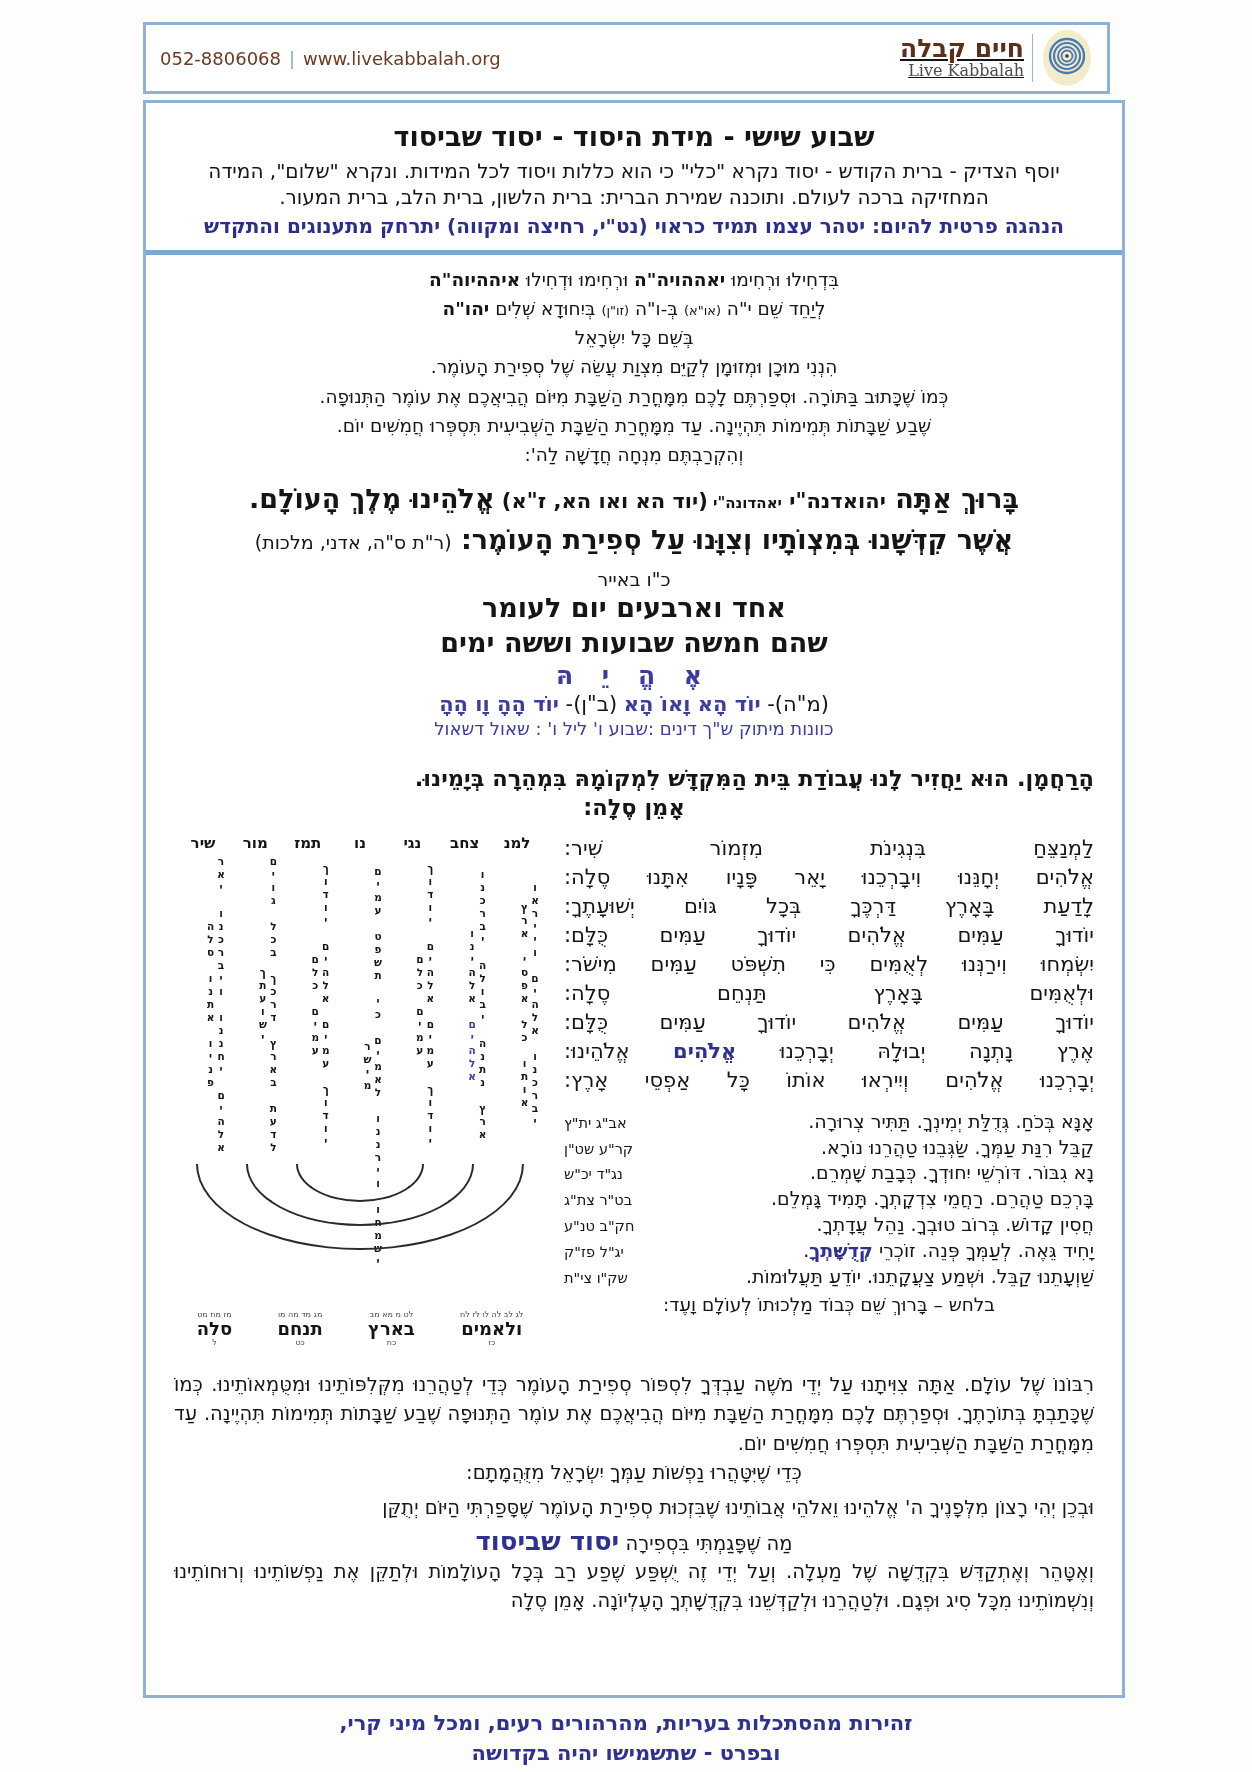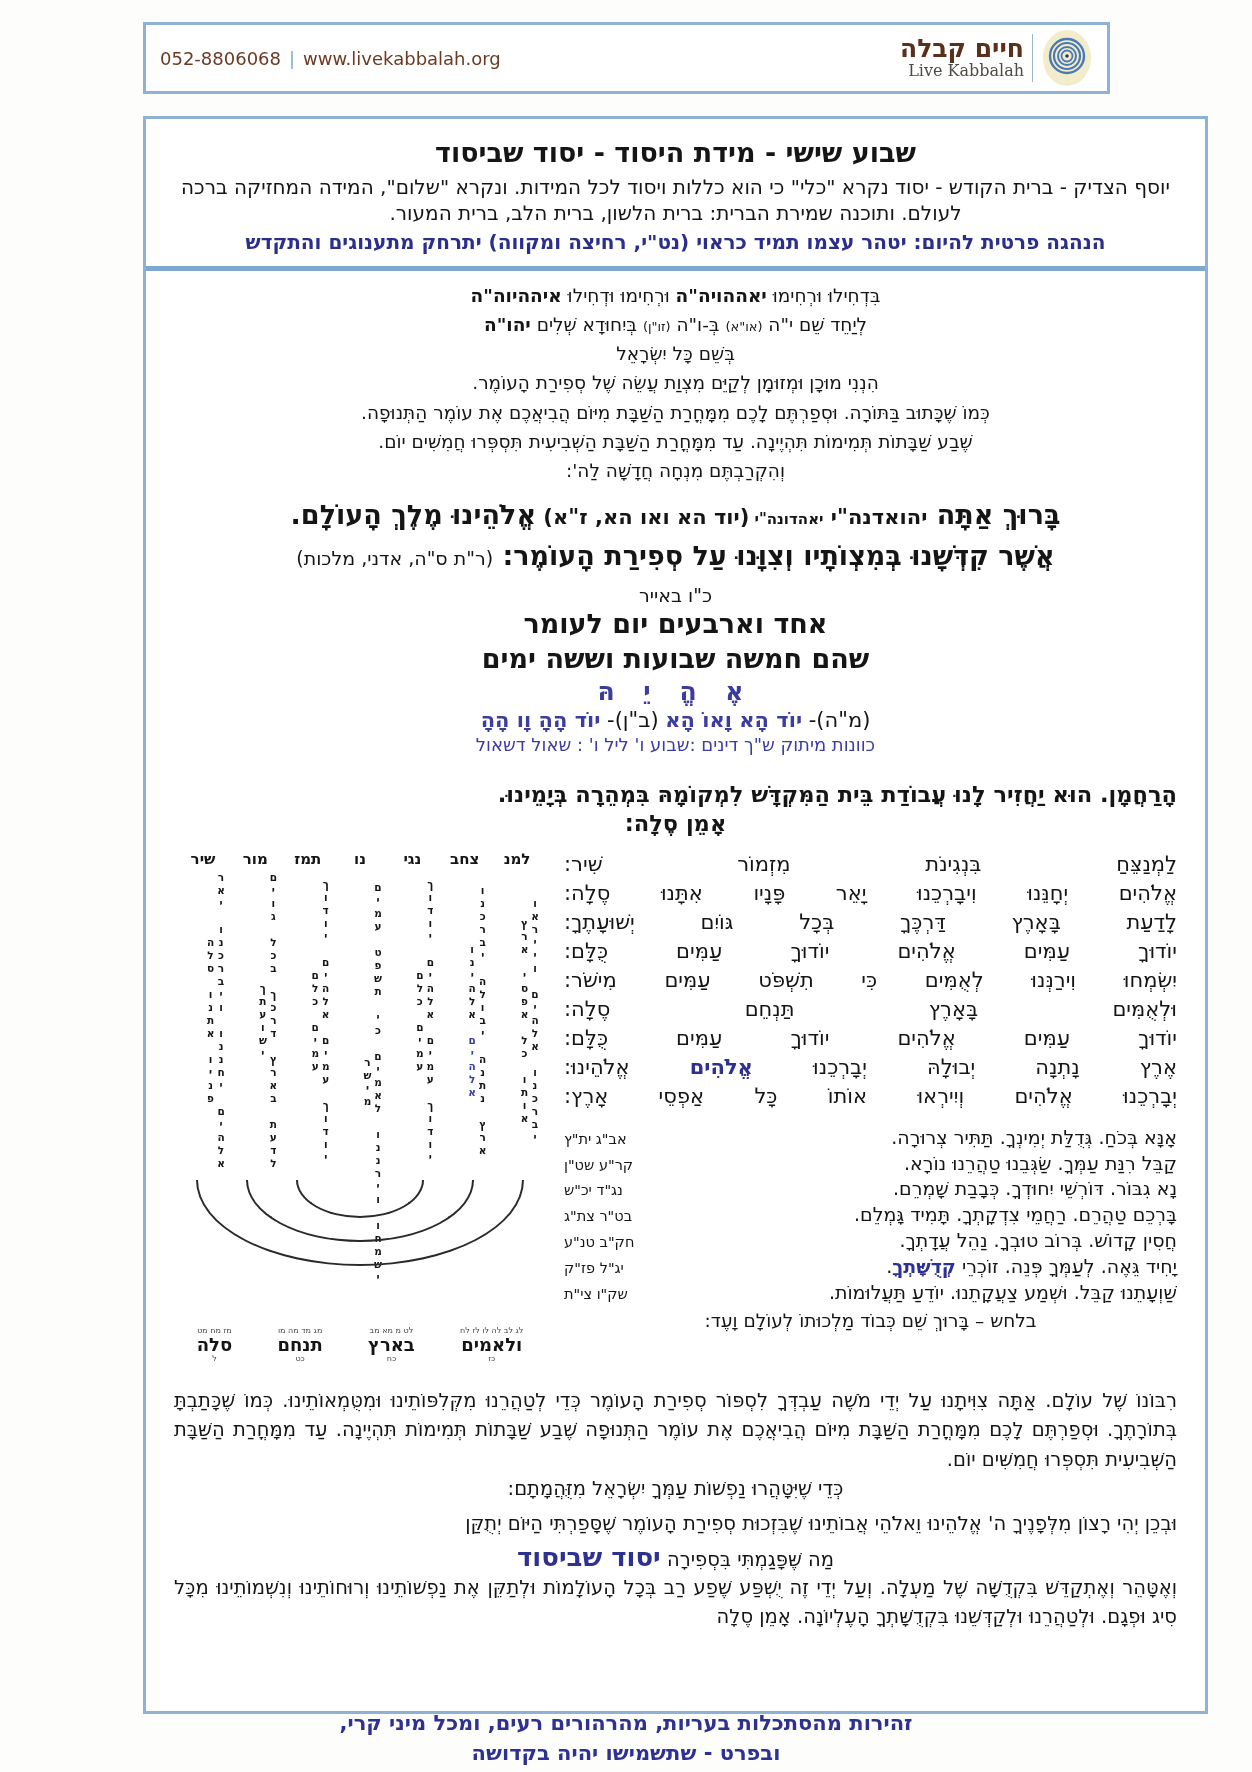--- a/index.html
+++ b/index.html
@@ -11,30 +11,30 @@
   
   .header-box{
     position:absolute;top:22px;left:143px;width:967px;height:72px;
     border:3px solid #8fb2d4;background:#ffffff;box-sizing:border-box;
     display:flex;flex-direction:row;align-items:center;justify-content:space-between;
     padding:0 14px;
   }
   .logo-wrap{display:flex;align-items:center;gap:8px;}
   .logo-icon{width:52px;height:58px;flex:0 0 auto;}
   .logo-sep{width:1px;height:48px;background:#9db6cf;}
-  .logo-text{display:flex;flex-direction:column;align-items:flex-start;line-height:1.05;}
+  .logo-text{display:flex;flex-direction:column;align-items:flex-start;line-height:1.05;text-decoration:underline;}
   .logo-he{font-size:25px;font-weight:700;color:#5a2f1b;}
   .logo-en{font-size:16px;color:#4f4a44;font-family:"DejaVu Serif","Liberation Serif",serif;}
   .contact{direction:ltr;font-size:18px;color:#6b3a22;display:flex;gap:8px;align-items:center;}
   .contact .phone{font-weight:400;}
   .contact .bar{color:#7fa8cf;}
   .contact .site{color:#6b3a22;text-decoration:none;}
   
   .main-box{
-    position:absolute;top:116px;left:143px;width:1065px;height:1598px;
+    position:absolute;top:100px;left:143px;width:982px;height:1598px;
     border:3px solid #8fb2d4;background:#ffffff;box-sizing:border-box;
     padding:12px 28px 10px 28px;overflow:hidden;
   }
   .title{font-size:27px;font-weight:700;text-align:center;margin:6px 0 6px;}
   .intro{font-size:20px;text-align:center;line-height:1.32;}
   .instruction{font-size:20px;font-weight:700;color:#2b2e8c;text-align:center;margin-top:3px;}
   .divider{height:5px;background:#7fa8cf;margin:12px -28px 10px;}
   
   .leshem{text-align:center;font-size:18.5px;line-height:1.58;}
   .leshem .line{white-space:nowrap;}

